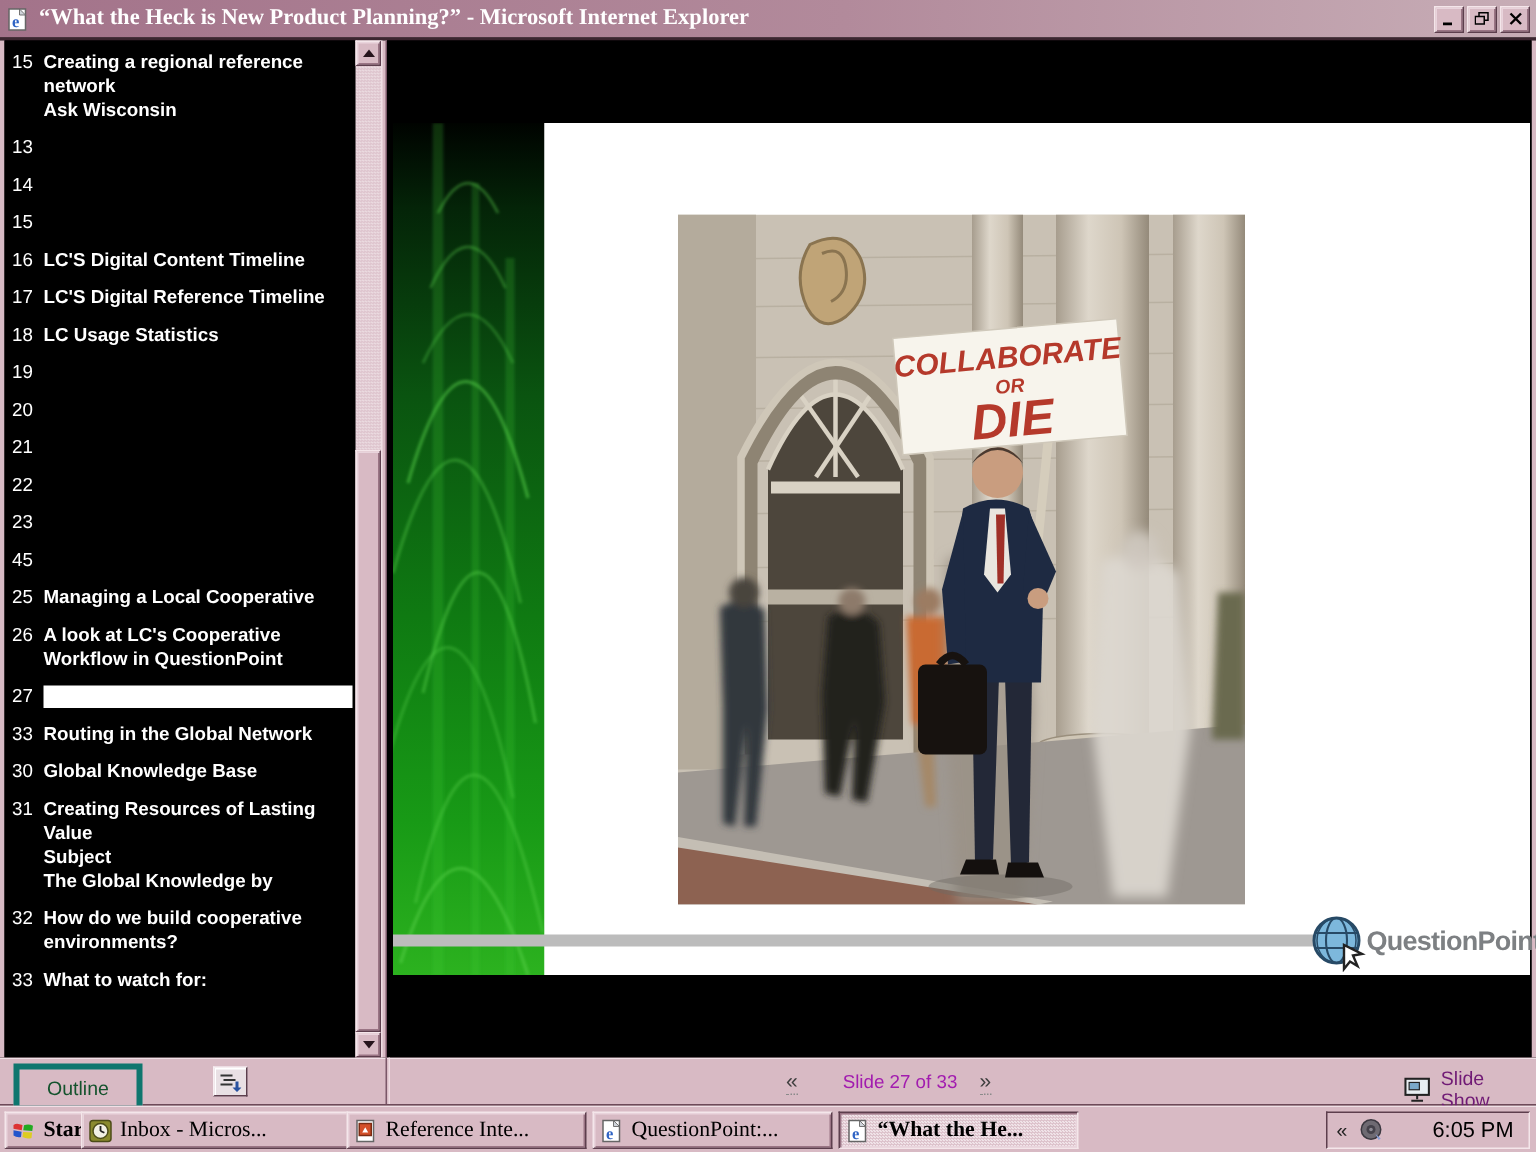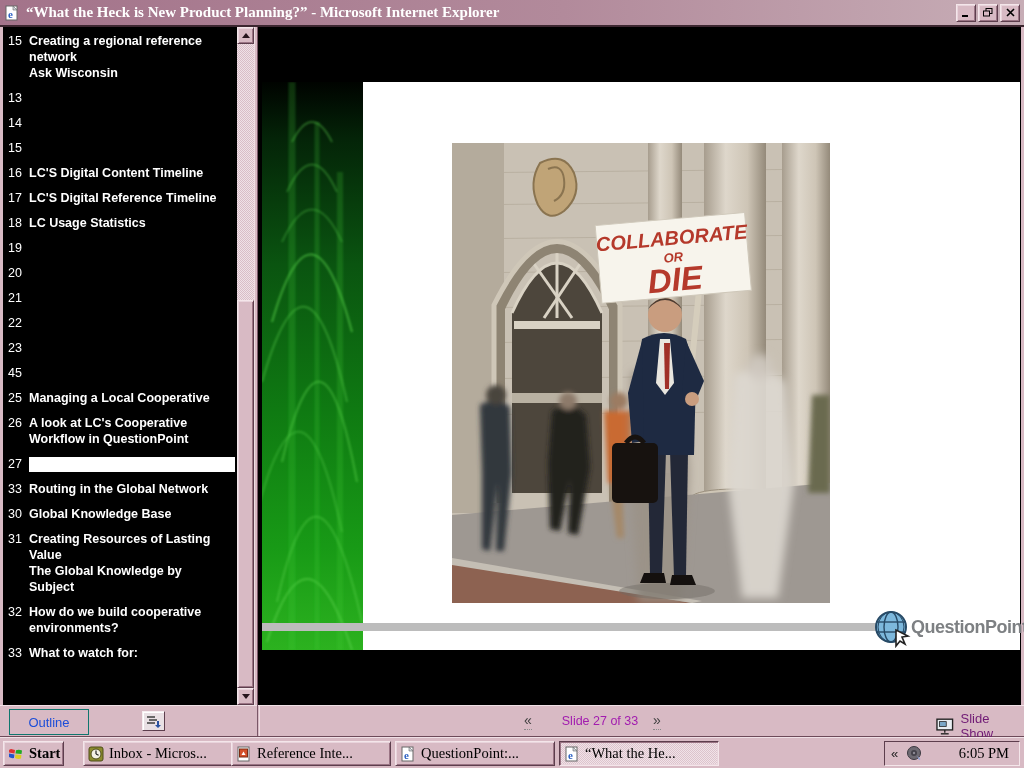--- a/index.html
+++ b/index.html
@@ -55,22 +55,22 @@
   #green-band{left:262px;top:82px;width:101px;height:568px;}
   #photo{left:452px;top:143px;width:378px;height:460px;}
   #slide-rule{left:262px;top:623px;width:618px;height:8px;background:#bcbcbc;}
   #qp-logo-globe{left:872px;top:608px;width:40px;height:40px;}
   #qp-logo-text{left:911px;top:617px;font-size:18px;font-weight:bold;color:#7d8083;letter-spacing:-0.5px;}
 
   
   #navbar{left:0;top:705px;width:1024px;height:32px;background:#d8bac4;
     box-shadow:inset 0 1px 0 #f0e0e6;border-bottom:1px solid #6d4a59;box-sizing:border-box;}
   #outline-tab{position:absolute;left:9px;top:4px;width:78px;height:24px;
-    border:1px solid #0f766e;display:flex;align-items:center;justify-content:center;
-    font-size:13px;color:#1d4ed8;background:#d8bac4;}
+    border:4px solid #0f766e;display:flex;align-items:center;justify-content:center;
+    font-size:13px;color:#14532d;background:#d8bac4;}
   #expand-outline-btn{position:absolute;left:142px;top:6px;width:23px;height:20px;background:#e9e0e4;
     border:1px solid;border-color:#f7eef1 #5d3e4d #5d3e4d #f7eef1;
     box-shadow:inset 1px 1px 0 #fff;box-sizing:border-box;
     display:flex;align-items:center;justify-content:center;}
   #nav-vdivider{position:absolute;left:257px;top:0;width:3px;height:31px;
     border-left:1px solid #7a5768;border-right:1px solid #efdde3;box-sizing:border-box;}
   .nav-arrow{position:absolute;top:6px;font-size:14px;color:#3f3f3f;cursor:pointer;
     border-bottom:1px dotted #8a8a8a;line-height:18px;}
   #nav-prev{left:524px;}
   #nav-next{left:653px;}
@@ -84,29 +84,29 @@
     box-shadow:inset 0 1px 0 #f0e0e6;box-sizing:border-box;}
   .taskbtn{position:absolute;top:4px;height:25px;background:#d8bac4;
     border:1px solid;border-color:#f4e6ea #5d3e4d #5d3e4d #f4e6ea;
     box-shadow:inset 1px 1px 0 #e9d4dc, inset -1px -1px 0 #9a7484;
     box-sizing:border-box;display:flex;align-items:center;padding:0 4px;overflow:hidden;cursor:pointer;}
   .taskbtn .tlabel{font-family:"Liberation Serif",serif;font-size:14.5px;color:#000;
     white-space:nowrap;margin-left:5px;}
   .taskbtn.active{background:repeating-conic-gradient(#f0e3e8 0 25%,#ddc3cc 0 50%) 0 0/2px 2px;
     border-color:#5d3e4d #f4e6ea #f4e6ea #5d3e4d;
     box-shadow:inset 1px 1px 0 #9a7484, inset -1px -1px 0 #e9d4dc;}
-  .taskbtn.active .tlabel{font-weight:normal;}
+  .taskbtn.active .tlabel{font-weight:bold;}
   #start-btn{left:3px;width:61px;}
   #start-btn .tlabel{font-weight:bold;}
   #tray{position:absolute;left:884px;top:4px;width:136px;height:25px;
     border:1px solid;border-color:#5d3e4d #f4e6ea #f4e6ea #5d3e4d;box-sizing:border-box;
     display:flex;align-items:center;padding:0 6px;}
   #tray-chevron{font-size:13px;color:#222;cursor:pointer;}
   #tray-speaker{margin-left:8px;}
-  #tray-time{font-family:Liberation Serif, serif;font-size:14.5px;color:#000;margin-left:auto;margin-right:4px;}
+  #tray-time{font-family:Liberation Sans, sans-serif;font-size:14.5px;color:#000;margin-left:auto;margin-right:4px;}
 
   .icon16{width:16px;height:16px;flex:none;display:block;}
 </style>
 </head>
 <body>
 
 <div id="screen">
 
   <div id="titlebar" class="abs">
     <svg class="icon16" viewBox="0 0 16 16">
@@ -228,22 +228,22 @@
           <div class="outline-num">30</div>
           <div class="outline-text">
             <div>Global Knowledge Base</div>
           </div>
         </div>
         <div class="outline-item">
           <div class="outline-num">31</div>
           <div class="outline-text">
             <div>Creating Resources of Lasting</div>
             <div>Value</div>
+            <div>Subject</div>
             <div>The Global Knowledge by</div>
-            <div>Subject</div>
           </div>
         </div>
         <div class="outline-item">
           <div class="outline-num">32</div>
           <div class="outline-text">
             <div>How do we build cooperative</div>
             <div>environments?</div>
           </div>
         </div>
         <div class="outline-item">
@@ -453,21 +453,21 @@
     <div id="start-btn" class="taskbtn">
       <svg class="icon16" viewBox="0 0 16 16">
         <path d="M1,4 Q3,2.5 5,3.5 L7,4 L6.5,7.5 L1,6.5 Z" fill="#d33"></path>
         <path d="M8,4.2 Q11,3 14,4.5 L13.5,8 L7.5,7.5 Z" fill="#2a2"></path>
         <path d="M1,7.5 L6.4,8.5 L6,12 Q3,12.5 1,11 Z" fill="#25c"></path>
         <path d="M7.4,8.6 L13.4,9 L13,12.6 Q10,13.6 7,12 Z" fill="#dc2"></path>
       </svg>
       <span class="tlabel">Start</span>
     </div>
     <div id="task-buttons">
-        <div class="taskbtn" style="left: 83px; width: 180px;">
+        <div class="taskbtn" style="left: 54px; width: 180px;">
           <svg class="icon16" viewBox="0 0 16 16">
             <rect x="1" y="1" width="14" height="14" rx="2" fill="#8a8a2e" stroke="#4c4c18"></rect>
             <circle cx="8" cy="8" r="5" fill="#f2f0e4" stroke="#4c4c18"></circle>
             <line x1="8" y1="8" x2="8" y2="4.6" stroke="#222" stroke-width="1.2"></line>
             <line x1="8" y1="8" x2="10.6" y2="9.2" stroke="#222" stroke-width="1.2"></line>
           </svg>
           <span class="tlabel">Inbox - Micros...</span>
         </div>
         <div class="taskbtn" style="left: 231px; width: 160px;">
           <svg class="icon16" viewBox="0 0 16 16">

